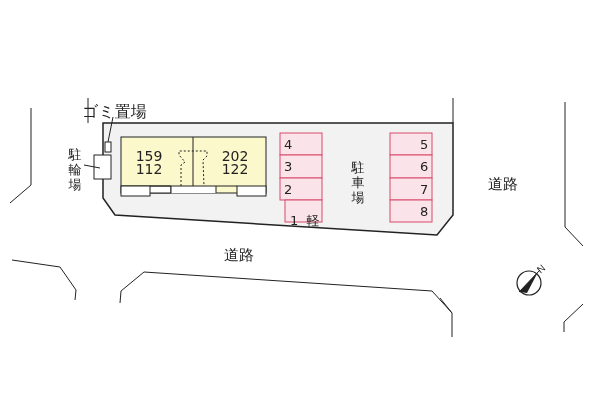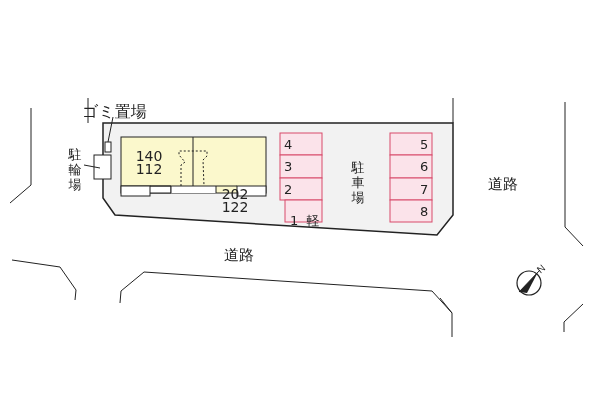--- a/index.html
+++ b/index.html
@@ -75,24 +75,24 @@
 
 <div class="lbl" style="left:82px; top:104px; font-size:16px;">ゴミ置場</div>
 
 <div class="vert" style="left:68px; top:147px;">
   <div>駐</div>
   <div>輪</div>
   <div>場</div>
 </div>
 
 <div class="unit" style="left:129px; top:150px;">
-  <div>140</div>
+  <div>159</div>
   <div>112</div>
 </div>
-<div class="unit" style="left:215px; top:150px;margin-top:38px;">
+<div class="unit" style="left:215px; top:150px;">
   <div>202</div>
   <div>122</div>
 </div>
 
 <div class="pnum" style="left:284px; top:138px;">4</div>
 <div class="pnum" style="left:284px; top:160px;">3</div>
 <div class="pnum" style="left:284px; top:183px;">2</div>
 <div class="pnum" style="left:290px; top:214px;">
   <span>1</span>
   <span style="margin-left:4px;">軽</span>

